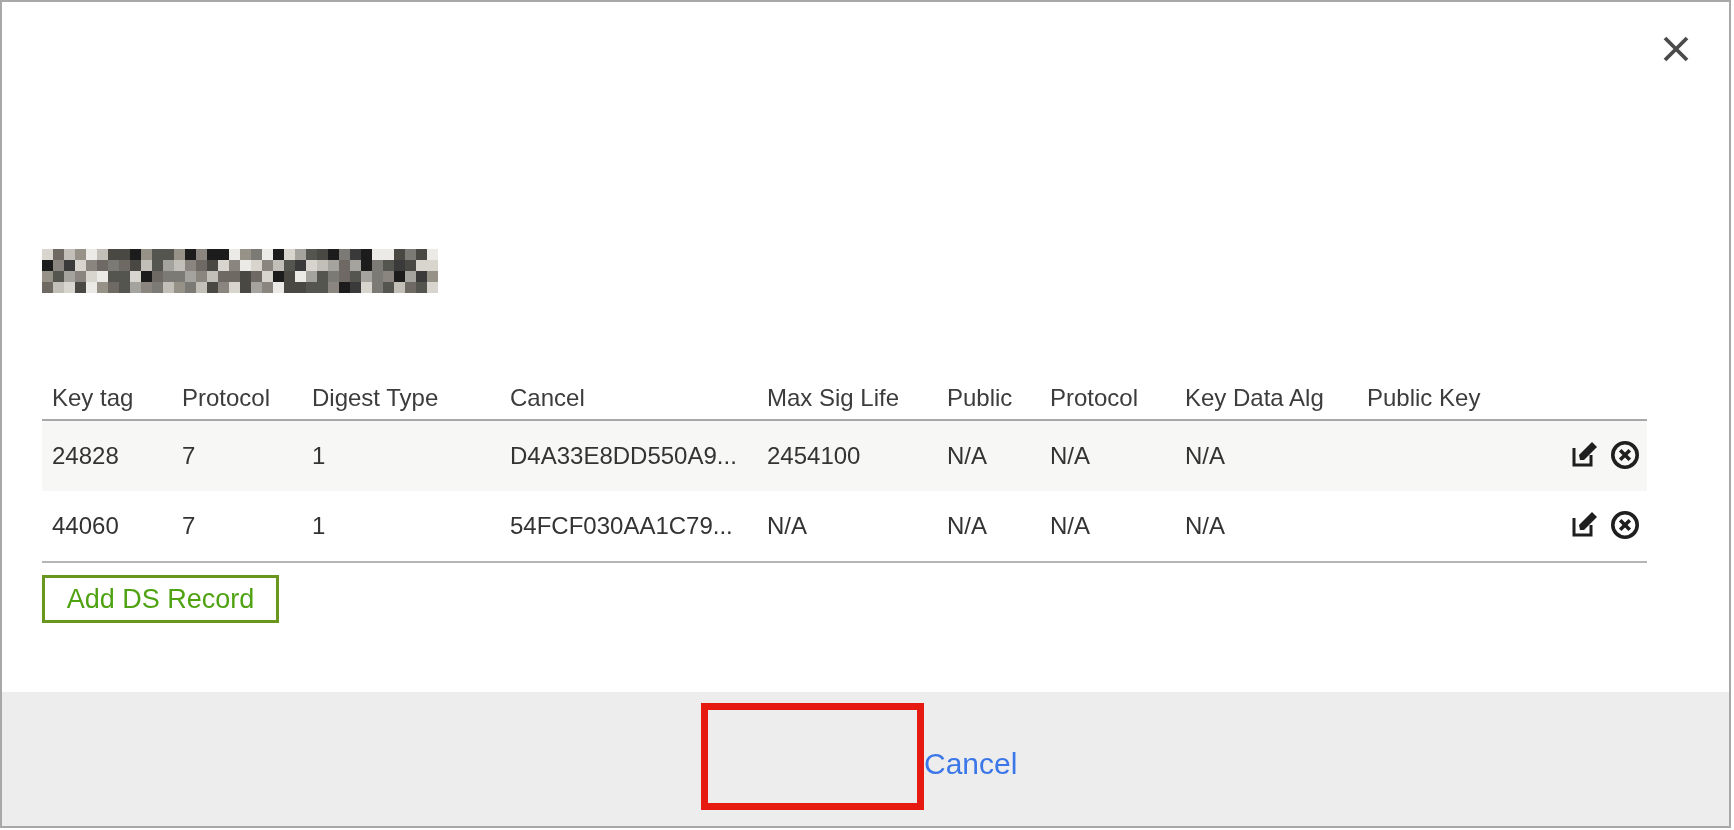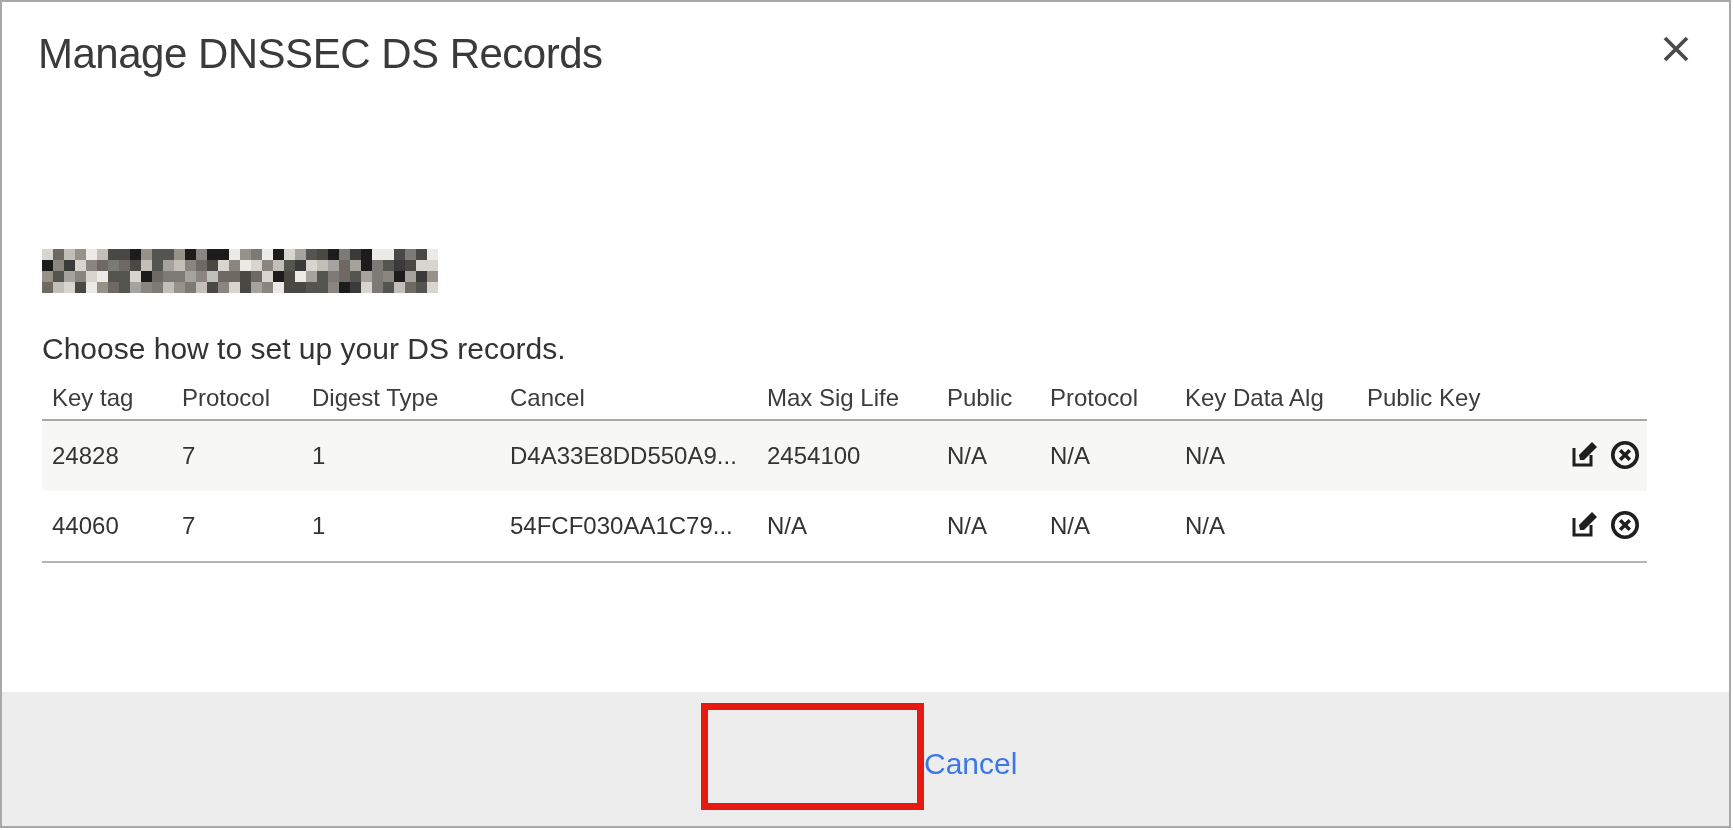--- a/index.html
+++ b/index.html
@@ -74,21 +74,20 @@
   .cancel-link {
     position:absolute; left:922px; top:745px;
     font-size:30px; color:#3b77e8; text-decoration:none; cursor:pointer;
   }
 </style>
 </head>
 <body>
 
 <div class="modal">
 
-  <h1 class="title">Manage DNSSEC DS Records</h1>
 
   <button class="close-btn">
     <span>
       <svg width="26" height="26" viewBox="0 0 26 26">
         <path d="M2 2 L24 24 M24 2 L2 24" stroke="#4a4a4a" stroke-width="3.8" fill="none"></path>
       </svg>
     </span>
   </button>
 
   <div class="redacted">
@@ -231,21 +230,20 @@
       <span style="height: 11px; width: 11px; background: rgb(58, 58, 58);"></span>
       <span style="height: 11px; width: 11px; background: rgb(216, 213, 207);"></span>
       <span style="height: 11px; width: 11px; background: rgb(124, 122, 117);"></span>
       <span style="height: 11px; width: 11px; background: rgb(85, 85, 80);"></span>
       <span style="height: 11px; width: 11px; background: rgb(194, 190, 184);"></span>
       <span style="height: 11px; width: 11px; background: rgb(110, 106, 99);"></span>
       <span style="height: 11px; width: 11px; background: rgb(85, 85, 80);"></span>
       <span style="height: 11px; width: 11px; background: rgb(216, 213, 207);"></span>
     </div>
 
-  <p class="instruction">Choose how to set up your DS records.</p>
 
   <table class="ds-table">
     <colgroup>
       <col style="width:130px">
         <col style="width:130px">
         <col style="width:198px">
       <col style="width:257px">
         <col style="width:180px">
         <col style="width:103px">
       <col style="width:135px">
@@ -306,20 +304,21 @@
                 </svg></span></button>
           <button class="row-icon"><span><svg width="32" height="32" viewBox="0 0 32 32">
                   <circle cx="16" cy="16" r="12.2" stroke="#1f1f1f" stroke-width="3.6" fill="none"></circle>
                   <path d="M11.2 11.2 L20.8 20.8 M20.8 11.2 L11.2 20.8" stroke="#1f1f1f" stroke-width="3.6" fill="none"></path>
                 </svg></span></button>
         </td>
       </tr>
     </tbody>
   </table>
 
+  <button class="add-btn">Add DS Record</button>
 
   <div class="footer"></div>
 
 
   <div class="red-annotation"></div>
 
   <a class="cancel-link">Cancel</a>
 
 </div>
 

